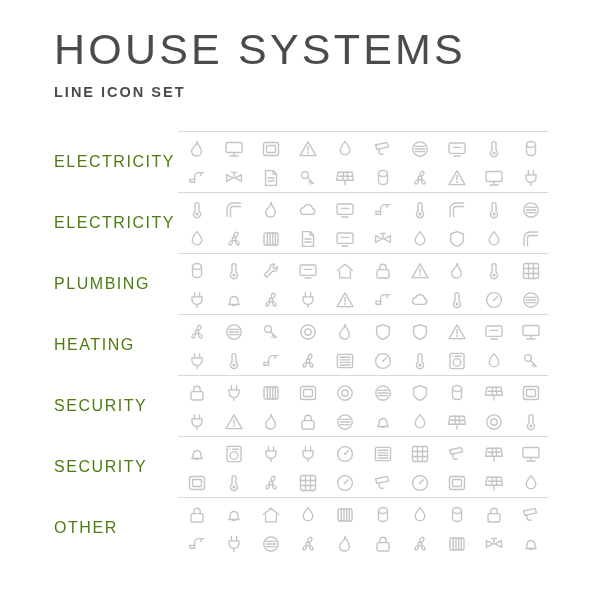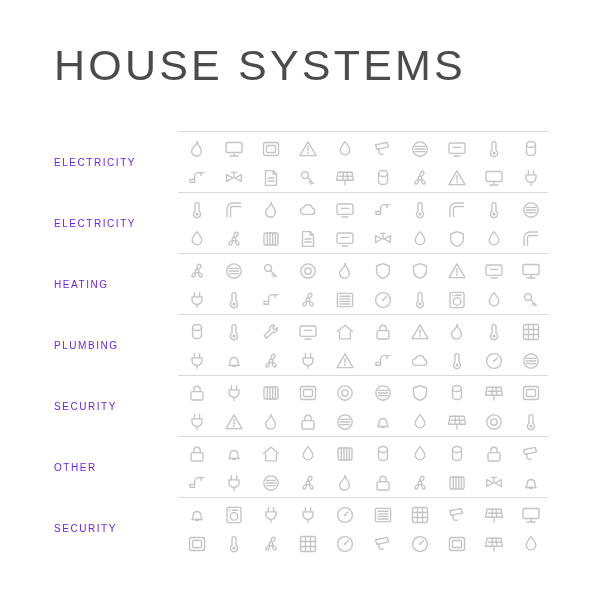--- a/index.html
+++ b/index.html
@@ -5,21 +5,21 @@
   html,body{margin:0;padding:0;}
   body{
     width:600px;height:600px;
     background:#ffffff;
     font-family:"Liberation Sans","DejaVu Sans",sans-serif;
     overflow:hidden;
   }
   .poster{position:relative;width:600px;height:600px;box-sizing:border-box;}
 
   
-  .header{position:absolute;left:54px;top:44px;}
+  .header{position:absolute;left:54px;top:28px;}
   .title{
     font-size:43px;
     font-weight:400;
     letter-spacing:3.2px;
     color:#4b4b4b;
     line-height:1;
     white-space:nowrap;
   }
   .subtitle{
     margin-top:13px;
@@ -31,23 +31,23 @@
   }
 
   
   .sections{position:absolute;left:0;top:131px;width:600px;}
   .section{position:relative;height:61px;}
   .sec-label{
     position:absolute;
     left:54px;
     top:50%;
     transform:translateY(-50%);
-    font-size:10px;
+    font-size:16px;
     letter-spacing:1.55px;
-    color:#6d28d9;
+    color:#4d7c0f;
     white-space:nowrap;
   }
   .sec-rule{
     position:absolute;
     left:178px;right:52px;top:0;
     height:1px;
     background:#d9d9dc;
   }
   .grid{
     position:absolute;
@@ -76,20 +76,21 @@
   }
   .ln-f{fill:#c3c3c8;stroke:none;}
 </style>
 </head>
 <body>
 
 <div class="poster">
 
   <div class="header">
     <div class="title">HOUSE SYSTEMS</div>
+    <div class="subtitle">LINE ICON SET</div>
   </div>
 
   <div class="sections">
       <div class="section">
         <div class="sec-rule"></div>
         <div class="sec-label">ELECTRICITY</div>
         <div class="grid">
           <div class="cell">
             <svg width="22" height="22" viewBox="0 0 22 22">
               <path class="ln" d="M11 3.4c.6 3-2.2 4-3.5 6.4a4.6 4.6 0 0 0 3.5 8.2 4.6 4.6 0 0 0 4.4-4.7c0-3.4-2.8-4.9-4.4-9.9z"></path>
@@ -336,20 +337,150 @@
           <div class="cell">
             <svg width="22" height="22" viewBox="0 0 22 22">
               <path class="ln" d="M4 17.5V10a6 6 0 0 1 6-6h7.5"></path>
               <path class="ln" d="M7.5 17.5V10a2.5 2.5 0 0 1 2.5-2.5h7.5"></path>
             </svg>
           </div>
         </div>
       </div>
       <div class="section">
         <div class="sec-rule"></div>
+        <div class="sec-label">PLUMBING</div>
+        <div class="grid">
+          <div class="cell">
+            <svg width="22" height="22" viewBox="0 0 22 22">
+              <path class="ln" d="M6.5 6.5a4.5 3 0 0 1 9 0v8a4.5 3 0 0 1-9 0z"></path>
+              <path class="ln" d="M6.5 6.5a4.5 3 0 0 0 9 0"></path>
+            </svg>
+          </div>
+          <div class="cell">
+            <svg width="22" height="22" viewBox="0 0 22 22">
+              <path class="ln" d="M11 3.6a2 2 0 0 1 2 2v6.6a3.6 3.6 0 1 1-4 0V5.6a2 2 0 0 1 2-2z"></path>
+              <circle class="ln-f" cx="11" cy="15" r="1.6"></circle>
+            </svg>
+          </div>
+          <div class="cell">
+            <svg width="22" height="22" viewBox="0 0 22 22">
+              <path class="ln" d="M14.8 4.2a3.6 3.6 0 0 0-4.6 4.6l-6 6 2.4 2.4 6-6a3.6 3.6 0 0 0 4.6-4.6l-2.3 2.3-2-2z"></path>
+            </svg>
+          </div>
+          <div class="cell">
+            <svg width="22" height="22" viewBox="0 0 22 22">
+              <rect class="ln" x="3" y="5" width="16" height="10.4" rx="1.6"></rect>
+              <path class="ln" d="M8 18h6"></path>
+              <path class="ln" d="M7.4 9.4h7.2"></path>
+            </svg>
+          </div>
+          <div class="cell">
+            <svg width="22" height="22" viewBox="0 0 22 22">
+              <path class="ln" d="M3.5 10.5 11 4.2l7.5 6.3"></path>
+              <path class="ln" d="M5.6 10.8v7h10.8v-7"></path>
+            </svg>
+          </div>
+          <div class="cell">
+            <svg width="22" height="22" viewBox="0 0 22 22">
+              <rect class="ln" x="5" y="9.6" width="12" height="8.4" rx="1.6"></rect>
+              <path class="ln" d="M7.8 9.6V7.4a3.2 3.2 0 0 1 6.4 0v2.2"></path>
+            </svg>
+          </div>
+          <div class="cell">
+            <svg width="22" height="22" viewBox="0 0 22 22">
+              <path class="ln" d="M11 3.8 19 17.6H3z"></path>
+              <path class="ln" d="M11 8.6v4.1"></path>
+              <circle class="ln-f" cx="11" cy="15" r="0.9"></circle>
+            </svg>
+          </div>
+          <div class="cell">
+            <svg width="22" height="22" viewBox="0 0 22 22">
+              <path class="ln" d="M11 3.4c.6 3-2.2 4-3.5 6.4a4.6 4.6 0 0 0 3.5 8.2 4.6 4.6 0 0 0 4.4-4.7c0-3.4-2.8-4.9-4.4-9.9z"></path>
+            </svg>
+          </div>
+          <div class="cell">
+            <svg width="22" height="22" viewBox="0 0 22 22">
+              <path class="ln" d="M11 3.6a2 2 0 0 1 2 2v6.6a3.6 3.6 0 1 1-4 0V5.6a2 2 0 0 1 2-2z"></path>
+              <circle class="ln-f" cx="11" cy="15" r="1.6"></circle>
+            </svg>
+          </div>
+          <div class="cell">
+            <svg width="22" height="22" viewBox="0 0 22 22">
+              <rect class="ln" x="3.5" y="3.5" width="15" height="15" rx="2"></rect>
+              <path class="ln" d="M3.5 8.5h15M3.5 13.5h15M8.5 3.5v15M13.5 3.5v15"></path>
+            </svg>
+          </div>
+          <div class="cell">
+            <svg width="22" height="22" viewBox="0 0 22 22">
+              <path class="ln" d="M8.4 3.6v4.2M13.6 3.6v4.2"></path>
+              <path class="ln" d="M6 7.8h10v2.6a5 5 0 0 1-10 0z"></path>
+              <path class="ln" d="M11 15.4v3"></path>
+            </svg>
+          </div>
+          <div class="cell">
+            <svg width="22" height="22" viewBox="0 0 22 22">
+              <path class="ln" d="M5.8 15.5c1.6-1.1 1.2-3 1.4-5a3.9 3.9 0 0 1 7.6 0c.2 2-.2 3.9 1.4 5z"></path>
+              <path class="ln" d="M9.4 15.5a1.7 1.7 0 0 0 3.2 0"></path>
+            </svg>
+          </div>
+          <div class="cell">
+            <svg width="22" height="22" viewBox="0 0 22 22">
+              <circle class="ln" cx="11" cy="11" r="1.8"></circle>
+              <path class="ln" d="M11 9.2c0-3 .6-5 2.6-5s2 3.6-.9 5M12.6 12c2.6 1.5 4.3 2.6 3.3 4.4s-3.9-.2-3.3-3.5M9.4 12c-2.6 1.5-4.3 2.6-3.3 4.4s3.9-.2 3.3-3.5"></path>
+            </svg>
+          </div>
+          <div class="cell">
+            <svg width="22" height="22" viewBox="0 0 22 22">
+              <path class="ln" d="M8.4 3.6v4.2M13.6 3.6v4.2"></path>
+              <path class="ln" d="M6 7.8h10v2.6a5 5 0 0 1-10 0z"></path>
+              <path class="ln" d="M11 15.4v3"></path>
+            </svg>
+          </div>
+          <div class="cell">
+            <svg width="22" height="22" viewBox="0 0 22 22">
+              <path class="ln" d="M11 3.8 19 17.6H3z"></path>
+              <path class="ln" d="M11 8.6v4.1"></path>
+              <circle class="ln-f" cx="11" cy="15" r="0.9"></circle>
+            </svg>
+          </div>
+          <div class="cell">
+            <svg width="22" height="22" viewBox="0 0 22 22">
+              <path class="ln" d="M4 12.4h4.6V9.6a4 4 0 0 1 4-4H18"></path>
+              <path class="ln" d="M4 12.4v2.8h4.6v-2.8"></path>
+              <path class="ln" d="M15 5.6v3"></path>
+            </svg>
+          </div>
+          <div class="cell">
+            <svg width="22" height="22" viewBox="0 0 22 22">
+              <path class="ln" d="M7 15.4a3.4 3.4 0 0 1-.3-6.8 4.6 4.6 0 0 1 8.8.9 3 3 0 0 1-.5 5.9z"></path>
+            </svg>
+          </div>
+          <div class="cell">
+            <svg width="22" height="22" viewBox="0 0 22 22">
+              <path class="ln" d="M11 3.6a2 2 0 0 1 2 2v6.6a3.6 3.6 0 1 1-4 0V5.6a2 2 0 0 1 2-2z"></path>
+              <circle class="ln-f" cx="11" cy="15" r="1.6"></circle>
+            </svg>
+          </div>
+          <div class="cell">
+            <svg width="22" height="22" viewBox="0 0 22 22">
+              <circle class="ln" cx="11" cy="11" r="7.4"></circle>
+              <path class="ln" d="M11 11 14.4 7.8"></path>
+              <circle class="ln-f" cx="11" cy="11" r="1"></circle>
+            </svg>
+          </div>
+          <div class="cell">
+            <svg width="22" height="22" viewBox="0 0 22 22">
+              <circle class="ln" cx="11" cy="11" r="7.2"></circle>
+              <path class="ln" d="M6.2 8.4h9.6M6.2 11h9.6M6.2 13.6h9.6"></path>
+            </svg>
+          </div>
+        </div>
+      </div>
+      <div class="section">
+        <div class="sec-rule"></div>
         <div class="sec-label">HEATING</div>
         <div class="grid">
           <div class="cell">
             <svg width="22" height="22" viewBox="0 0 22 22">
               <circle class="ln" cx="11" cy="11" r="1.8"></circle>
               <path class="ln" d="M11 9.2c0-3 .6-5 2.6-5s2 3.6-.9 5M12.6 12c2.6 1.5 4.3 2.6 3.3 4.4s-3.9-.2-3.3-3.5M9.4 12c-2.6 1.5-4.3 2.6-3.3 4.4s3.9-.2 3.3-3.5"></path>
             </svg>
           </div>
           <div class="cell">
             <svg width="22" height="22" viewBox="0 0 22 22">
@@ -459,150 +590,20 @@
           </div>
           <div class="cell">
             <svg width="22" height="22" viewBox="0 0 22 22">
               <path class="ln" d="M11 3.6c3 3.6 4.8 5.9 4.8 8.4a4.8 4.8 0 0 1-9.6 0c0-2.5 1.8-4.8 4.8-8.4z"></path>
             </svg>
           </div>
           <div class="cell">
             <svg width="22" height="22" viewBox="0 0 22 22">
               <circle class="ln" cx="8" cy="8" r="3.4"></circle>
               <path class="ln" d="m10.4 10.4 6 6M13.6 14l-1.6 1.6M15.2 15.6 13.8 17"></path>
-            </svg>
-          </div>
-        </div>
-      </div>
-      <div class="section">
-        <div class="sec-rule"></div>
-        <div class="sec-label">PLUMBING</div>
-        <div class="grid">
-          <div class="cell">
-            <svg width="22" height="22" viewBox="0 0 22 22">
-              <path class="ln" d="M6.5 6.5a4.5 3 0 0 1 9 0v8a4.5 3 0 0 1-9 0z"></path>
-              <path class="ln" d="M6.5 6.5a4.5 3 0 0 0 9 0"></path>
-            </svg>
-          </div>
-          <div class="cell">
-            <svg width="22" height="22" viewBox="0 0 22 22">
-              <path class="ln" d="M11 3.6a2 2 0 0 1 2 2v6.6a3.6 3.6 0 1 1-4 0V5.6a2 2 0 0 1 2-2z"></path>
-              <circle class="ln-f" cx="11" cy="15" r="1.6"></circle>
-            </svg>
-          </div>
-          <div class="cell">
-            <svg width="22" height="22" viewBox="0 0 22 22">
-              <path class="ln" d="M14.8 4.2a3.6 3.6 0 0 0-4.6 4.6l-6 6 2.4 2.4 6-6a3.6 3.6 0 0 0 4.6-4.6l-2.3 2.3-2-2z"></path>
-            </svg>
-          </div>
-          <div class="cell">
-            <svg width="22" height="22" viewBox="0 0 22 22">
-              <rect class="ln" x="3" y="5" width="16" height="10.4" rx="1.6"></rect>
-              <path class="ln" d="M8 18h6"></path>
-              <path class="ln" d="M7.4 9.4h7.2"></path>
-            </svg>
-          </div>
-          <div class="cell">
-            <svg width="22" height="22" viewBox="0 0 22 22">
-              <path class="ln" d="M3.5 10.5 11 4.2l7.5 6.3"></path>
-              <path class="ln" d="M5.6 10.8v7h10.8v-7"></path>
-            </svg>
-          </div>
-          <div class="cell">
-            <svg width="22" height="22" viewBox="0 0 22 22">
-              <rect class="ln" x="5" y="9.6" width="12" height="8.4" rx="1.6"></rect>
-              <path class="ln" d="M7.8 9.6V7.4a3.2 3.2 0 0 1 6.4 0v2.2"></path>
-            </svg>
-          </div>
-          <div class="cell">
-            <svg width="22" height="22" viewBox="0 0 22 22">
-              <path class="ln" d="M11 3.8 19 17.6H3z"></path>
-              <path class="ln" d="M11 8.6v4.1"></path>
-              <circle class="ln-f" cx="11" cy="15" r="0.9"></circle>
-            </svg>
-          </div>
-          <div class="cell">
-            <svg width="22" height="22" viewBox="0 0 22 22">
-              <path class="ln" d="M11 3.4c.6 3-2.2 4-3.5 6.4a4.6 4.6 0 0 0 3.5 8.2 4.6 4.6 0 0 0 4.4-4.7c0-3.4-2.8-4.9-4.4-9.9z"></path>
-            </svg>
-          </div>
-          <div class="cell">
-            <svg width="22" height="22" viewBox="0 0 22 22">
-              <path class="ln" d="M11 3.6a2 2 0 0 1 2 2v6.6a3.6 3.6 0 1 1-4 0V5.6a2 2 0 0 1 2-2z"></path>
-              <circle class="ln-f" cx="11" cy="15" r="1.6"></circle>
-            </svg>
-          </div>
-          <div class="cell">
-            <svg width="22" height="22" viewBox="0 0 22 22">
-              <rect class="ln" x="3.5" y="3.5" width="15" height="15" rx="2"></rect>
-              <path class="ln" d="M3.5 8.5h15M3.5 13.5h15M8.5 3.5v15M13.5 3.5v15"></path>
-            </svg>
-          </div>
-          <div class="cell">
-            <svg width="22" height="22" viewBox="0 0 22 22">
-              <path class="ln" d="M8.4 3.6v4.2M13.6 3.6v4.2"></path>
-              <path class="ln" d="M6 7.8h10v2.6a5 5 0 0 1-10 0z"></path>
-              <path class="ln" d="M11 15.4v3"></path>
-            </svg>
-          </div>
-          <div class="cell">
-            <svg width="22" height="22" viewBox="0 0 22 22">
-              <path class="ln" d="M5.8 15.5c1.6-1.1 1.2-3 1.4-5a3.9 3.9 0 0 1 7.6 0c.2 2-.2 3.9 1.4 5z"></path>
-              <path class="ln" d="M9.4 15.5a1.7 1.7 0 0 0 3.2 0"></path>
-            </svg>
-          </div>
-          <div class="cell">
-            <svg width="22" height="22" viewBox="0 0 22 22">
-              <circle class="ln" cx="11" cy="11" r="1.8"></circle>
-              <path class="ln" d="M11 9.2c0-3 .6-5 2.6-5s2 3.6-.9 5M12.6 12c2.6 1.5 4.3 2.6 3.3 4.4s-3.9-.2-3.3-3.5M9.4 12c-2.6 1.5-4.3 2.6-3.3 4.4s3.9-.2 3.3-3.5"></path>
-            </svg>
-          </div>
-          <div class="cell">
-            <svg width="22" height="22" viewBox="0 0 22 22">
-              <path class="ln" d="M8.4 3.6v4.2M13.6 3.6v4.2"></path>
-              <path class="ln" d="M6 7.8h10v2.6a5 5 0 0 1-10 0z"></path>
-              <path class="ln" d="M11 15.4v3"></path>
-            </svg>
-          </div>
-          <div class="cell">
-            <svg width="22" height="22" viewBox="0 0 22 22">
-              <path class="ln" d="M11 3.8 19 17.6H3z"></path>
-              <path class="ln" d="M11 8.6v4.1"></path>
-              <circle class="ln-f" cx="11" cy="15" r="0.9"></circle>
-            </svg>
-          </div>
-          <div class="cell">
-            <svg width="22" height="22" viewBox="0 0 22 22">
-              <path class="ln" d="M4 12.4h4.6V9.6a4 4 0 0 1 4-4H18"></path>
-              <path class="ln" d="M4 12.4v2.8h4.6v-2.8"></path>
-              <path class="ln" d="M15 5.6v3"></path>
-            </svg>
-          </div>
-          <div class="cell">
-            <svg width="22" height="22" viewBox="0 0 22 22">
-              <path class="ln" d="M7 15.4a3.4 3.4 0 0 1-.3-6.8 4.6 4.6 0 0 1 8.8.9 3 3 0 0 1-.5 5.9z"></path>
-            </svg>
-          </div>
-          <div class="cell">
-            <svg width="22" height="22" viewBox="0 0 22 22">
-              <path class="ln" d="M11 3.6a2 2 0 0 1 2 2v6.6a3.6 3.6 0 1 1-4 0V5.6a2 2 0 0 1 2-2z"></path>
-              <circle class="ln-f" cx="11" cy="15" r="1.6"></circle>
-            </svg>
-          </div>
-          <div class="cell">
-            <svg width="22" height="22" viewBox="0 0 22 22">
-              <circle class="ln" cx="11" cy="11" r="7.4"></circle>
-              <path class="ln" d="M11 11 14.4 7.8"></path>
-              <circle class="ln-f" cx="11" cy="11" r="1"></circle>
-            </svg>
-          </div>
-          <div class="cell">
-            <svg width="22" height="22" viewBox="0 0 22 22">
-              <circle class="ln" cx="11" cy="11" r="7.2"></circle>
-              <path class="ln" d="M6.2 8.4h9.6M6.2 11h9.6M6.2 13.6h9.6"></path>
             </svg>
           </div>
         </div>
       </div>
       <div class="section">
         <div class="sec-rule"></div>
         <div class="sec-label">SECURITY</div>
         <div class="grid">
           <div class="cell">
             <svg width="22" height="22" viewBox="0 0 22 22">
@@ -723,272 +724,272 @@
           <div class="cell">
             <svg width="22" height="22" viewBox="0 0 22 22">
               <path class="ln" d="M11 3.6a2 2 0 0 1 2 2v6.6a3.6 3.6 0 1 1-4 0V5.6a2 2 0 0 1 2-2z"></path>
               <circle class="ln-f" cx="11" cy="15" r="1.6"></circle>
             </svg>
           </div>
         </div>
       </div>
       <div class="section">
         <div class="sec-rule"></div>
-        <div class="sec-label">OTHER</div>
+        <div class="sec-label">SECURITY</div>
         <div class="grid">
-          <div class="cell">
-            <svg width="22" height="22" viewBox="0 0 22 22">
-              <rect class="ln" x="5" y="9.6" width="12" height="8.4" rx="1.6"></rect>
-              <path class="ln" d="M7.8 9.6V7.4a3.2 3.2 0 0 1 6.4 0v2.2"></path>
-            </svg>
-          </div>
           <div class="cell">
             <svg width="22" height="22" viewBox="0 0 22 22">
               <path class="ln" d="M5.8 15.5c1.6-1.1 1.2-3 1.4-5a3.9 3.9 0 0 1 7.6 0c.2 2-.2 3.9 1.4 5z"></path>
               <path class="ln" d="M9.4 15.5a1.7 1.7 0 0 0 3.2 0"></path>
             </svg>
           </div>
           <div class="cell">
             <svg width="22" height="22" viewBox="0 0 22 22">
-              <path class="ln" d="M3.5 10.5 11 4.2l7.5 6.3"></path>
-              <path class="ln" d="M5.6 10.8v7h10.8v-7"></path>
-            </svg>
-          </div>
-          <div class="cell">
-            <svg width="22" height="22" viewBox="0 0 22 22">
-              <path class="ln" d="M11 3.6c3 3.6 4.8 5.9 4.8 8.4a4.8 4.8 0 0 1-9.6 0c0-2.5 1.8-4.8 4.8-8.4z"></path>
-            </svg>
-          </div>
-          <div class="cell">
-            <svg width="22" height="22" viewBox="0 0 22 22">
-              <rect class="ln" x="4" y="5" width="14" height="12" rx="1.5"></rect>
-              <path class="ln" d="M7.3 5v12M10 5v12M12.7 5v12M15.4 5v12"></path>
-            </svg>
-          </div>
-          <div class="cell">
-            <svg width="22" height="22" viewBox="0 0 22 22">
-              <path class="ln" d="M6.5 6.5a4.5 3 0 0 1 9 0v8a4.5 3 0 0 1-9 0z"></path>
-              <path class="ln" d="M6.5 6.5a4.5 3 0 0 0 9 0"></path>
-            </svg>
-          </div>
-          <div class="cell">
-            <svg width="22" height="22" viewBox="0 0 22 22">
-              <path class="ln" d="M11 3.6c3 3.6 4.8 5.9 4.8 8.4a4.8 4.8 0 0 1-9.6 0c0-2.5 1.8-4.8 4.8-8.4z"></path>
-            </svg>
-          </div>
-          <div class="cell">
-            <svg width="22" height="22" viewBox="0 0 22 22">
-              <path class="ln" d="M6.5 6.5a4.5 3 0 0 1 9 0v8a4.5 3 0 0 1-9 0z"></path>
-              <path class="ln" d="M6.5 6.5a4.5 3 0 0 0 9 0"></path>
-            </svg>
-          </div>
-          <div class="cell">
-            <svg width="22" height="22" viewBox="0 0 22 22">
-              <rect class="ln" x="5" y="9.6" width="12" height="8.4" rx="1.6"></rect>
-              <path class="ln" d="M7.8 9.6V7.4a3.2 3.2 0 0 1 6.4 0v2.2"></path>
-            </svg>
-          </div>
-          <div class="cell">
-            <svg width="22" height="22" viewBox="0 0 22 22">
-              <path class="ln" d="M3.5 7 15 4.4l1.6 4.4L5.1 11.4z"></path>
-              <path class="ln" d="M7 11v3.2a2 2 0 0 0 2 2h2"></path>
-            </svg>
-          </div>
-          <div class="cell">
-            <svg width="22" height="22" viewBox="0 0 22 22">
-              <path class="ln" d="M4 12.4h4.6V9.6a4 4 0 0 1 4-4H18"></path>
-              <path class="ln" d="M4 12.4v2.8h4.6v-2.8"></path>
-              <path class="ln" d="M15 5.6v3"></path>
+              <rect class="ln" x="4" y="3.4" width="14" height="15.2" rx="1.6"></rect>
+              <circle class="ln" cx="11" cy="12.4" r="3.8"></circle>
+              <circle class="ln-f" cx="6.6" cy="6.2" r="0.8"></circle>
+              <path class="ln" d="M9.4 6.2h5.6"></path>
             </svg>
           </div>
           <div class="cell">
             <svg width="22" height="22" viewBox="0 0 22 22">
               <path class="ln" d="M8.4 3.6v4.2M13.6 3.6v4.2"></path>
               <path class="ln" d="M6 7.8h10v2.6a5 5 0 0 1-10 0z"></path>
               <path class="ln" d="M11 15.4v3"></path>
             </svg>
           </div>
           <div class="cell">
             <svg width="22" height="22" viewBox="0 0 22 22">
-              <circle class="ln" cx="11" cy="11" r="7.2"></circle>
-              <path class="ln" d="M6.2 8.4h9.6M6.2 11h9.6M6.2 13.6h9.6"></path>
+              <path class="ln" d="M8.4 3.6v4.2M13.6 3.6v4.2"></path>
+              <path class="ln" d="M6 7.8h10v2.6a5 5 0 0 1-10 0z"></path>
+              <path class="ln" d="M11 15.4v3"></path>
+            </svg>
+          </div>
+          <div class="cell">
+            <svg width="22" height="22" viewBox="0 0 22 22">
+              <circle class="ln" cx="11" cy="11" r="7.4"></circle>
+              <path class="ln" d="M11 11 14.4 7.8"></path>
+              <circle class="ln-f" cx="11" cy="11" r="1"></circle>
+            </svg>
+          </div>
+          <div class="cell">
+            <svg width="22" height="22" viewBox="0 0 22 22">
+              <rect class="ln" x="3.4" y="4.4" width="15.2" height="13.2" rx="1.4"></rect>
+              <path class="ln" d="M6 7.2h10M6 9.8h10M6 12.4h10M6 15h10"></path>
+            </svg>
+          </div>
+          <div class="cell">
+            <svg width="22" height="22" viewBox="0 0 22 22">
+              <rect class="ln" x="3.5" y="3.5" width="15" height="15" rx="2"></rect>
+              <path class="ln" d="M3.5 8.5h15M3.5 13.5h15M8.5 3.5v15M13.5 3.5v15"></path>
+            </svg>
+          </div>
+          <div class="cell">
+            <svg width="22" height="22" viewBox="0 0 22 22">
+              <path class="ln" d="M3.5 7 15 4.4l1.6 4.4L5.1 11.4z"></path>
+              <path class="ln" d="M7 11v3.2a2 2 0 0 0 2 2h2"></path>
+            </svg>
+          </div>
+          <div class="cell">
+            <svg width="22" height="22" viewBox="0 0 22 22">
+              <path class="ln" d="M4 5.2h14l1.4 8H2.6z"></path>
+              <path class="ln" d="M5.2 9.2h12.2M9.6 5.2l-.7 8M13 5.2l.8 8"></path>
+              <path class="ln" d="M11 13.2V18"></path>
+            </svg>
+          </div>
+          <div class="cell">
+            <svg width="22" height="22" viewBox="0 0 22 22">
+              <rect class="ln" x="3" y="4.5" width="16" height="10" rx="1.5"></rect>
+              <path class="ln" d="M11 14.5v3.5M7 18h8"></path>
+            </svg>
+          </div>
+          <div class="cell">
+            <svg width="22" height="22" viewBox="0 0 22 22">
+              <rect class="ln" x="3.5" y="4.5" width="15" height="13" rx="2"></rect>
+              <rect class="ln" x="6.5" y="7.5" width="9" height="7" rx="1"></rect>
+            </svg>
+          </div>
+          <div class="cell">
+            <svg width="22" height="22" viewBox="0 0 22 22">
+              <path class="ln" d="M11 3.6a2 2 0 0 1 2 2v6.6a3.6 3.6 0 1 1-4 0V5.6a2 2 0 0 1 2-2z"></path>
+              <circle class="ln-f" cx="11" cy="15" r="1.6"></circle>
             </svg>
           </div>
           <div class="cell">
             <svg width="22" height="22" viewBox="0 0 22 22">
               <circle class="ln" cx="11" cy="11" r="1.8"></circle>
               <path class="ln" d="M11 9.2c0-3 .6-5 2.6-5s2 3.6-.9 5M12.6 12c2.6 1.5 4.3 2.6 3.3 4.4s-3.9-.2-3.3-3.5M9.4 12c-2.6 1.5-4.3 2.6-3.3 4.4s3.9-.2 3.3-3.5"></path>
             </svg>
           </div>
           <div class="cell">
             <svg width="22" height="22" viewBox="0 0 22 22">
-              <path class="ln" d="M11 3.4c.6 3-2.2 4-3.5 6.4a4.6 4.6 0 0 0 3.5 8.2 4.6 4.6 0 0 0 4.4-4.7c0-3.4-2.8-4.9-4.4-9.9z"></path>
-            </svg>
-          </div>
-          <div class="cell">
-            <svg width="22" height="22" viewBox="0 0 22 22">
-              <rect class="ln" x="5" y="9.6" width="12" height="8.4" rx="1.6"></rect>
-              <path class="ln" d="M7.8 9.6V7.4a3.2 3.2 0 0 1 6.4 0v2.2"></path>
-            </svg>
-          </div>
-          <div class="cell">
-            <svg width="22" height="22" viewBox="0 0 22 22">
-              <circle class="ln" cx="11" cy="11" r="1.8"></circle>
-              <path class="ln" d="M11 9.2c0-3 .6-5 2.6-5s2 3.6-.9 5M12.6 12c2.6 1.5 4.3 2.6 3.3 4.4s-3.9-.2-3.3-3.5M9.4 12c-2.6 1.5-4.3 2.6-3.3 4.4s3.9-.2 3.3-3.5"></path>
-            </svg>
-          </div>
-          <div class="cell">
-            <svg width="22" height="22" viewBox="0 0 22 22">
-              <rect class="ln" x="4" y="5" width="14" height="12" rx="1.5"></rect>
-              <path class="ln" d="M7.3 5v12M10 5v12M12.7 5v12M15.4 5v12"></path>
-            </svg>
-          </div>
-          <div class="cell">
-            <svg width="22" height="22" viewBox="0 0 22 22">
-              <path class="ln" d="M3.6 7.6v6.8l6.4-3.4zM18.4 7.6v6.8L12 11z"></path>
-              <path class="ln" d="M11 11V5.4M8.6 5.4h4.8"></path>
-            </svg>
-          </div>
-          <div class="cell">
-            <svg width="22" height="22" viewBox="0 0 22 22">
-              <path class="ln" d="M5.8 15.5c1.6-1.1 1.2-3 1.4-5a3.9 3.9 0 0 1 7.6 0c.2 2-.2 3.9 1.4 5z"></path>
-              <path class="ln" d="M9.4 15.5a1.7 1.7 0 0 0 3.2 0"></path>
+              <rect class="ln" x="3.5" y="3.5" width="15" height="15" rx="2"></rect>
+              <path class="ln" d="M3.5 8.5h15M3.5 13.5h15M8.5 3.5v15M13.5 3.5v15"></path>
+            </svg>
+          </div>
+          <div class="cell">
+            <svg width="22" height="22" viewBox="0 0 22 22">
+              <circle class="ln" cx="11" cy="11" r="7.4"></circle>
+              <path class="ln" d="M11 11 14.4 7.8"></path>
+              <circle class="ln-f" cx="11" cy="11" r="1"></circle>
+            </svg>
+          </div>
+          <div class="cell">
+            <svg width="22" height="22" viewBox="0 0 22 22">
+              <path class="ln" d="M3.5 7 15 4.4l1.6 4.4L5.1 11.4z"></path>
+              <path class="ln" d="M7 11v3.2a2 2 0 0 0 2 2h2"></path>
+            </svg>
+          </div>
+          <div class="cell">
+            <svg width="22" height="22" viewBox="0 0 22 22">
+              <circle class="ln" cx="11" cy="11" r="7.4"></circle>
+              <path class="ln" d="M11 11 14.4 7.8"></path>
+              <circle class="ln-f" cx="11" cy="11" r="1"></circle>
+            </svg>
+          </div>
+          <div class="cell">
+            <svg width="22" height="22" viewBox="0 0 22 22">
+              <rect class="ln" x="3.5" y="4.5" width="15" height="13" rx="2"></rect>
+              <rect class="ln" x="6.5" y="7.5" width="9" height="7" rx="1"></rect>
+            </svg>
+          </div>
+          <div class="cell">
+            <svg width="22" height="22" viewBox="0 0 22 22">
+              <path class="ln" d="M4 5.2h14l1.4 8H2.6z"></path>
+              <path class="ln" d="M5.2 9.2h12.2M9.6 5.2l-.7 8M13 5.2l.8 8"></path>
+              <path class="ln" d="M11 13.2V18"></path>
+            </svg>
+          </div>
+          <div class="cell">
+            <svg width="22" height="22" viewBox="0 0 22 22">
+              <path class="ln" d="M11 3.6c3 3.6 4.8 5.9 4.8 8.4a4.8 4.8 0 0 1-9.6 0c0-2.5 1.8-4.8 4.8-8.4z"></path>
             </svg>
           </div>
         </div>
       </div>
       <div class="section">
         <div class="sec-rule"></div>
-        <div class="sec-label">SECURITY</div>
+        <div class="sec-label">OTHER</div>
         <div class="grid">
+          <div class="cell">
+            <svg width="22" height="22" viewBox="0 0 22 22">
+              <rect class="ln" x="5" y="9.6" width="12" height="8.4" rx="1.6"></rect>
+              <path class="ln" d="M7.8 9.6V7.4a3.2 3.2 0 0 1 6.4 0v2.2"></path>
+            </svg>
+          </div>
           <div class="cell">
             <svg width="22" height="22" viewBox="0 0 22 22">
               <path class="ln" d="M5.8 15.5c1.6-1.1 1.2-3 1.4-5a3.9 3.9 0 0 1 7.6 0c.2 2-.2 3.9 1.4 5z"></path>
               <path class="ln" d="M9.4 15.5a1.7 1.7 0 0 0 3.2 0"></path>
             </svg>
           </div>
           <div class="cell">
             <svg width="22" height="22" viewBox="0 0 22 22">
-              <rect class="ln" x="4" y="3.4" width="14" height="15.2" rx="1.6"></rect>
-              <circle class="ln" cx="11" cy="12.4" r="3.8"></circle>
-              <circle class="ln-f" cx="6.6" cy="6.2" r="0.8"></circle>
-              <path class="ln" d="M9.4 6.2h5.6"></path>
+              <path class="ln" d="M3.5 10.5 11 4.2l7.5 6.3"></path>
+              <path class="ln" d="M5.6 10.8v7h10.8v-7"></path>
+            </svg>
+          </div>
+          <div class="cell">
+            <svg width="22" height="22" viewBox="0 0 22 22">
+              <path class="ln" d="M11 3.6c3 3.6 4.8 5.9 4.8 8.4a4.8 4.8 0 0 1-9.6 0c0-2.5 1.8-4.8 4.8-8.4z"></path>
+            </svg>
+          </div>
+          <div class="cell">
+            <svg width="22" height="22" viewBox="0 0 22 22">
+              <rect class="ln" x="4" y="5" width="14" height="12" rx="1.5"></rect>
+              <path class="ln" d="M7.3 5v12M10 5v12M12.7 5v12M15.4 5v12"></path>
+            </svg>
+          </div>
+          <div class="cell">
+            <svg width="22" height="22" viewBox="0 0 22 22">
+              <path class="ln" d="M6.5 6.5a4.5 3 0 0 1 9 0v8a4.5 3 0 0 1-9 0z"></path>
+              <path class="ln" d="M6.5 6.5a4.5 3 0 0 0 9 0"></path>
+            </svg>
+          </div>
+          <div class="cell">
+            <svg width="22" height="22" viewBox="0 0 22 22">
+              <path class="ln" d="M11 3.6c3 3.6 4.8 5.9 4.8 8.4a4.8 4.8 0 0 1-9.6 0c0-2.5 1.8-4.8 4.8-8.4z"></path>
+            </svg>
+          </div>
+          <div class="cell">
+            <svg width="22" height="22" viewBox="0 0 22 22">
+              <path class="ln" d="M6.5 6.5a4.5 3 0 0 1 9 0v8a4.5 3 0 0 1-9 0z"></path>
+              <path class="ln" d="M6.5 6.5a4.5 3 0 0 0 9 0"></path>
+            </svg>
+          </div>
+          <div class="cell">
+            <svg width="22" height="22" viewBox="0 0 22 22">
+              <rect class="ln" x="5" y="9.6" width="12" height="8.4" rx="1.6"></rect>
+              <path class="ln" d="M7.8 9.6V7.4a3.2 3.2 0 0 1 6.4 0v2.2"></path>
+            </svg>
+          </div>
+          <div class="cell">
+            <svg width="22" height="22" viewBox="0 0 22 22">
+              <path class="ln" d="M3.5 7 15 4.4l1.6 4.4L5.1 11.4z"></path>
+              <path class="ln" d="M7 11v3.2a2 2 0 0 0 2 2h2"></path>
+            </svg>
+          </div>
+          <div class="cell">
+            <svg width="22" height="22" viewBox="0 0 22 22">
+              <path class="ln" d="M4 12.4h4.6V9.6a4 4 0 0 1 4-4H18"></path>
+              <path class="ln" d="M4 12.4v2.8h4.6v-2.8"></path>
+              <path class="ln" d="M15 5.6v3"></path>
             </svg>
           </div>
           <div class="cell">
             <svg width="22" height="22" viewBox="0 0 22 22">
               <path class="ln" d="M8.4 3.6v4.2M13.6 3.6v4.2"></path>
               <path class="ln" d="M6 7.8h10v2.6a5 5 0 0 1-10 0z"></path>
               <path class="ln" d="M11 15.4v3"></path>
             </svg>
           </div>
           <div class="cell">
             <svg width="22" height="22" viewBox="0 0 22 22">
-              <path class="ln" d="M8.4 3.6v4.2M13.6 3.6v4.2"></path>
-              <path class="ln" d="M6 7.8h10v2.6a5 5 0 0 1-10 0z"></path>
-              <path class="ln" d="M11 15.4v3"></path>
-            </svg>
-          </div>
-          <div class="cell">
-            <svg width="22" height="22" viewBox="0 0 22 22">
-              <circle class="ln" cx="11" cy="11" r="7.4"></circle>
-              <path class="ln" d="M11 11 14.4 7.8"></path>
-              <circle class="ln-f" cx="11" cy="11" r="1"></circle>
-            </svg>
-          </div>
-          <div class="cell">
-            <svg width="22" height="22" viewBox="0 0 22 22">
-              <rect class="ln" x="3.4" y="4.4" width="15.2" height="13.2" rx="1.4"></rect>
-              <path class="ln" d="M6 7.2h10M6 9.8h10M6 12.4h10M6 15h10"></path>
-            </svg>
-          </div>
-          <div class="cell">
-            <svg width="22" height="22" viewBox="0 0 22 22">
-              <rect class="ln" x="3.5" y="3.5" width="15" height="15" rx="2"></rect>
-              <path class="ln" d="M3.5 8.5h15M3.5 13.5h15M8.5 3.5v15M13.5 3.5v15"></path>
-            </svg>
-          </div>
-          <div class="cell">
-            <svg width="22" height="22" viewBox="0 0 22 22">
-              <path class="ln" d="M3.5 7 15 4.4l1.6 4.4L5.1 11.4z"></path>
-              <path class="ln" d="M7 11v3.2a2 2 0 0 0 2 2h2"></path>
-            </svg>
-          </div>
-          <div class="cell">
-            <svg width="22" height="22" viewBox="0 0 22 22">
-              <path class="ln" d="M4 5.2h14l1.4 8H2.6z"></path>
-              <path class="ln" d="M5.2 9.2h12.2M9.6 5.2l-.7 8M13 5.2l.8 8"></path>
-              <path class="ln" d="M11 13.2V18"></path>
-            </svg>
-          </div>
-          <div class="cell">
-            <svg width="22" height="22" viewBox="0 0 22 22">
-              <rect class="ln" x="3" y="4.5" width="16" height="10" rx="1.5"></rect>
-              <path class="ln" d="M11 14.5v3.5M7 18h8"></path>
-            </svg>
-          </div>
-          <div class="cell">
-            <svg width="22" height="22" viewBox="0 0 22 22">
-              <rect class="ln" x="3.5" y="4.5" width="15" height="13" rx="2"></rect>
-              <rect class="ln" x="6.5" y="7.5" width="9" height="7" rx="1"></rect>
-            </svg>
-          </div>
-          <div class="cell">
-            <svg width="22" height="22" viewBox="0 0 22 22">
-              <path class="ln" d="M11 3.6a2 2 0 0 1 2 2v6.6a3.6 3.6 0 1 1-4 0V5.6a2 2 0 0 1 2-2z"></path>
-              <circle class="ln-f" cx="11" cy="15" r="1.6"></circle>
+              <circle class="ln" cx="11" cy="11" r="7.2"></circle>
+              <path class="ln" d="M6.2 8.4h9.6M6.2 11h9.6M6.2 13.6h9.6"></path>
             </svg>
           </div>
           <div class="cell">
             <svg width="22" height="22" viewBox="0 0 22 22">
               <circle class="ln" cx="11" cy="11" r="1.8"></circle>
               <path class="ln" d="M11 9.2c0-3 .6-5 2.6-5s2 3.6-.9 5M12.6 12c2.6 1.5 4.3 2.6 3.3 4.4s-3.9-.2-3.3-3.5M9.4 12c-2.6 1.5-4.3 2.6-3.3 4.4s3.9-.2 3.3-3.5"></path>
             </svg>
           </div>
           <div class="cell">
             <svg width="22" height="22" viewBox="0 0 22 22">
-              <rect class="ln" x="3.5" y="3.5" width="15" height="15" rx="2"></rect>
-              <path class="ln" d="M3.5 8.5h15M3.5 13.5h15M8.5 3.5v15M13.5 3.5v15"></path>
-            </svg>
-          </div>
-          <div class="cell">
-            <svg width="22" height="22" viewBox="0 0 22 22">
-              <circle class="ln" cx="11" cy="11" r="7.4"></circle>
-              <path class="ln" d="M11 11 14.4 7.8"></path>
-              <circle class="ln-f" cx="11" cy="11" r="1"></circle>
-            </svg>
-          </div>
-          <div class="cell">
-            <svg width="22" height="22" viewBox="0 0 22 22">
-              <path class="ln" d="M3.5 7 15 4.4l1.6 4.4L5.1 11.4z"></path>
-              <path class="ln" d="M7 11v3.2a2 2 0 0 0 2 2h2"></path>
-            </svg>
-          </div>
-          <div class="cell">
-            <svg width="22" height="22" viewBox="0 0 22 22">
-              <circle class="ln" cx="11" cy="11" r="7.4"></circle>
-              <path class="ln" d="M11 11 14.4 7.8"></path>
-              <circle class="ln-f" cx="11" cy="11" r="1"></circle>
-            </svg>
-          </div>
-          <div class="cell">
-            <svg width="22" height="22" viewBox="0 0 22 22">
-              <rect class="ln" x="3.5" y="4.5" width="15" height="13" rx="2"></rect>
-              <rect class="ln" x="6.5" y="7.5" width="9" height="7" rx="1"></rect>
-            </svg>
-          </div>
-          <div class="cell">
-            <svg width="22" height="22" viewBox="0 0 22 22">
-              <path class="ln" d="M4 5.2h14l1.4 8H2.6z"></path>
-              <path class="ln" d="M5.2 9.2h12.2M9.6 5.2l-.7 8M13 5.2l.8 8"></path>
-              <path class="ln" d="M11 13.2V18"></path>
-            </svg>
-          </div>
-          <div class="cell">
-            <svg width="22" height="22" viewBox="0 0 22 22">
-              <path class="ln" d="M11 3.6c3 3.6 4.8 5.9 4.8 8.4a4.8 4.8 0 0 1-9.6 0c0-2.5 1.8-4.8 4.8-8.4z"></path>
+              <path class="ln" d="M11 3.4c.6 3-2.2 4-3.5 6.4a4.6 4.6 0 0 0 3.5 8.2 4.6 4.6 0 0 0 4.4-4.7c0-3.4-2.8-4.9-4.4-9.9z"></path>
+            </svg>
+          </div>
+          <div class="cell">
+            <svg width="22" height="22" viewBox="0 0 22 22">
+              <rect class="ln" x="5" y="9.6" width="12" height="8.4" rx="1.6"></rect>
+              <path class="ln" d="M7.8 9.6V7.4a3.2 3.2 0 0 1 6.4 0v2.2"></path>
+            </svg>
+          </div>
+          <div class="cell">
+            <svg width="22" height="22" viewBox="0 0 22 22">
+              <circle class="ln" cx="11" cy="11" r="1.8"></circle>
+              <path class="ln" d="M11 9.2c0-3 .6-5 2.6-5s2 3.6-.9 5M12.6 12c2.6 1.5 4.3 2.6 3.3 4.4s-3.9-.2-3.3-3.5M9.4 12c-2.6 1.5-4.3 2.6-3.3 4.4s3.9-.2 3.3-3.5"></path>
+            </svg>
+          </div>
+          <div class="cell">
+            <svg width="22" height="22" viewBox="0 0 22 22">
+              <rect class="ln" x="4" y="5" width="14" height="12" rx="1.5"></rect>
+              <path class="ln" d="M7.3 5v12M10 5v12M12.7 5v12M15.4 5v12"></path>
+            </svg>
+          </div>
+          <div class="cell">
+            <svg width="22" height="22" viewBox="0 0 22 22">
+              <path class="ln" d="M3.6 7.6v6.8l6.4-3.4zM18.4 7.6v6.8L12 11z"></path>
+              <path class="ln" d="M11 11V5.4M8.6 5.4h4.8"></path>
+            </svg>
+          </div>
+          <div class="cell">
+            <svg width="22" height="22" viewBox="0 0 22 22">
+              <path class="ln" d="M5.8 15.5c1.6-1.1 1.2-3 1.4-5a3.9 3.9 0 0 1 7.6 0c.2 2-.2 3.9 1.4 5z"></path>
+              <path class="ln" d="M9.4 15.5a1.7 1.7 0 0 0 3.2 0"></path>
             </svg>
           </div>
         </div>
       </div>
     </div>
 
 </div>
 
 </body></html>

